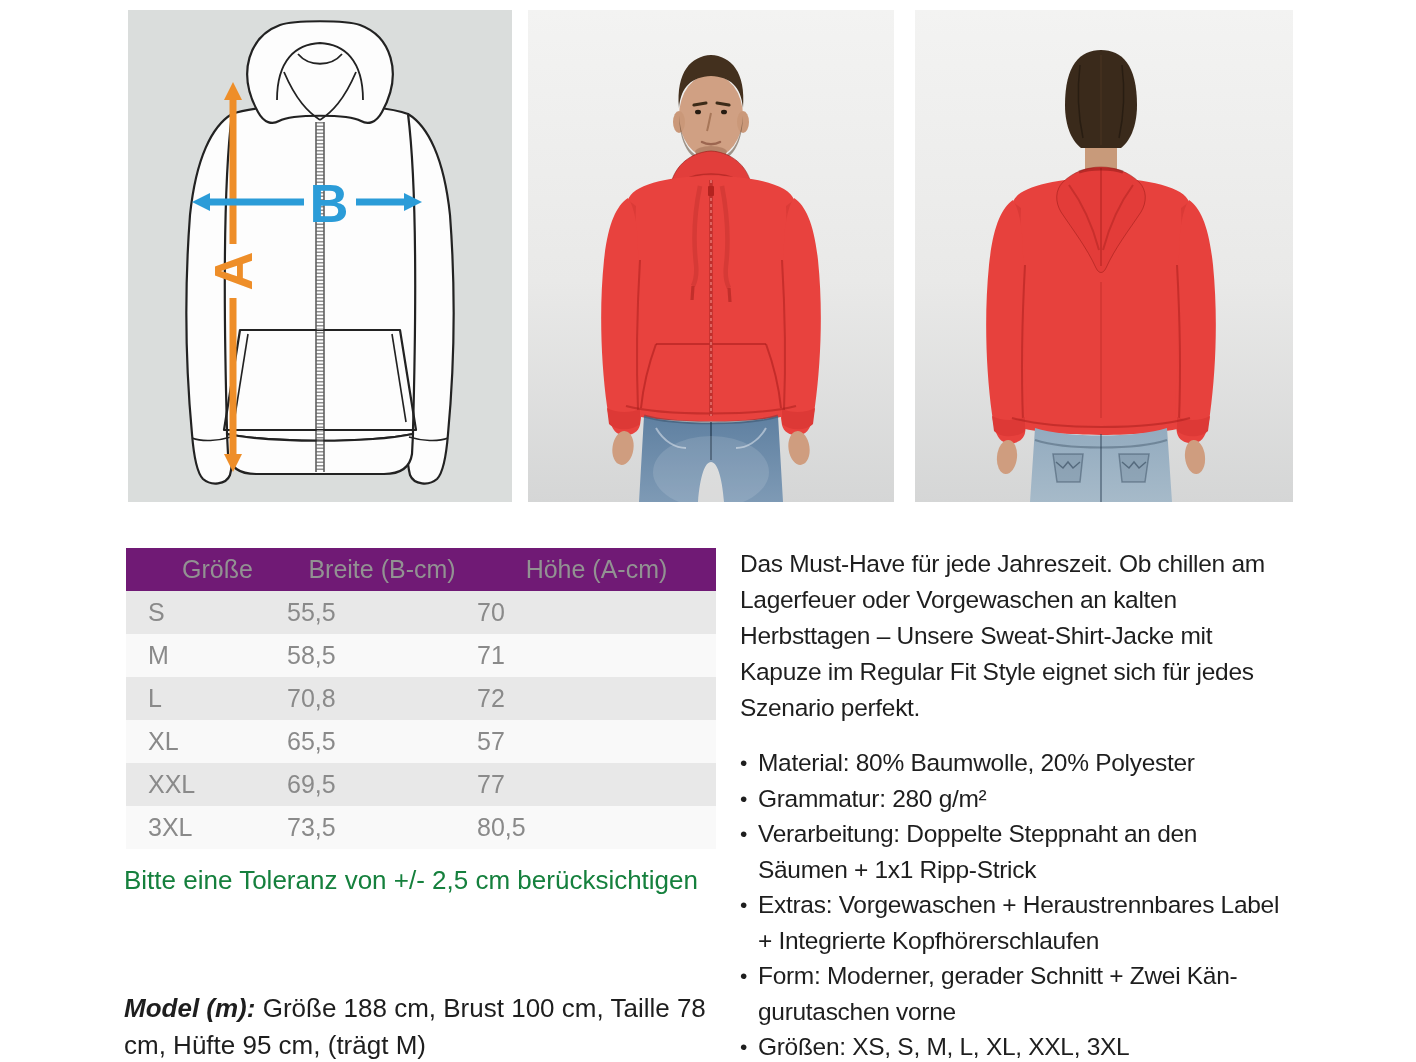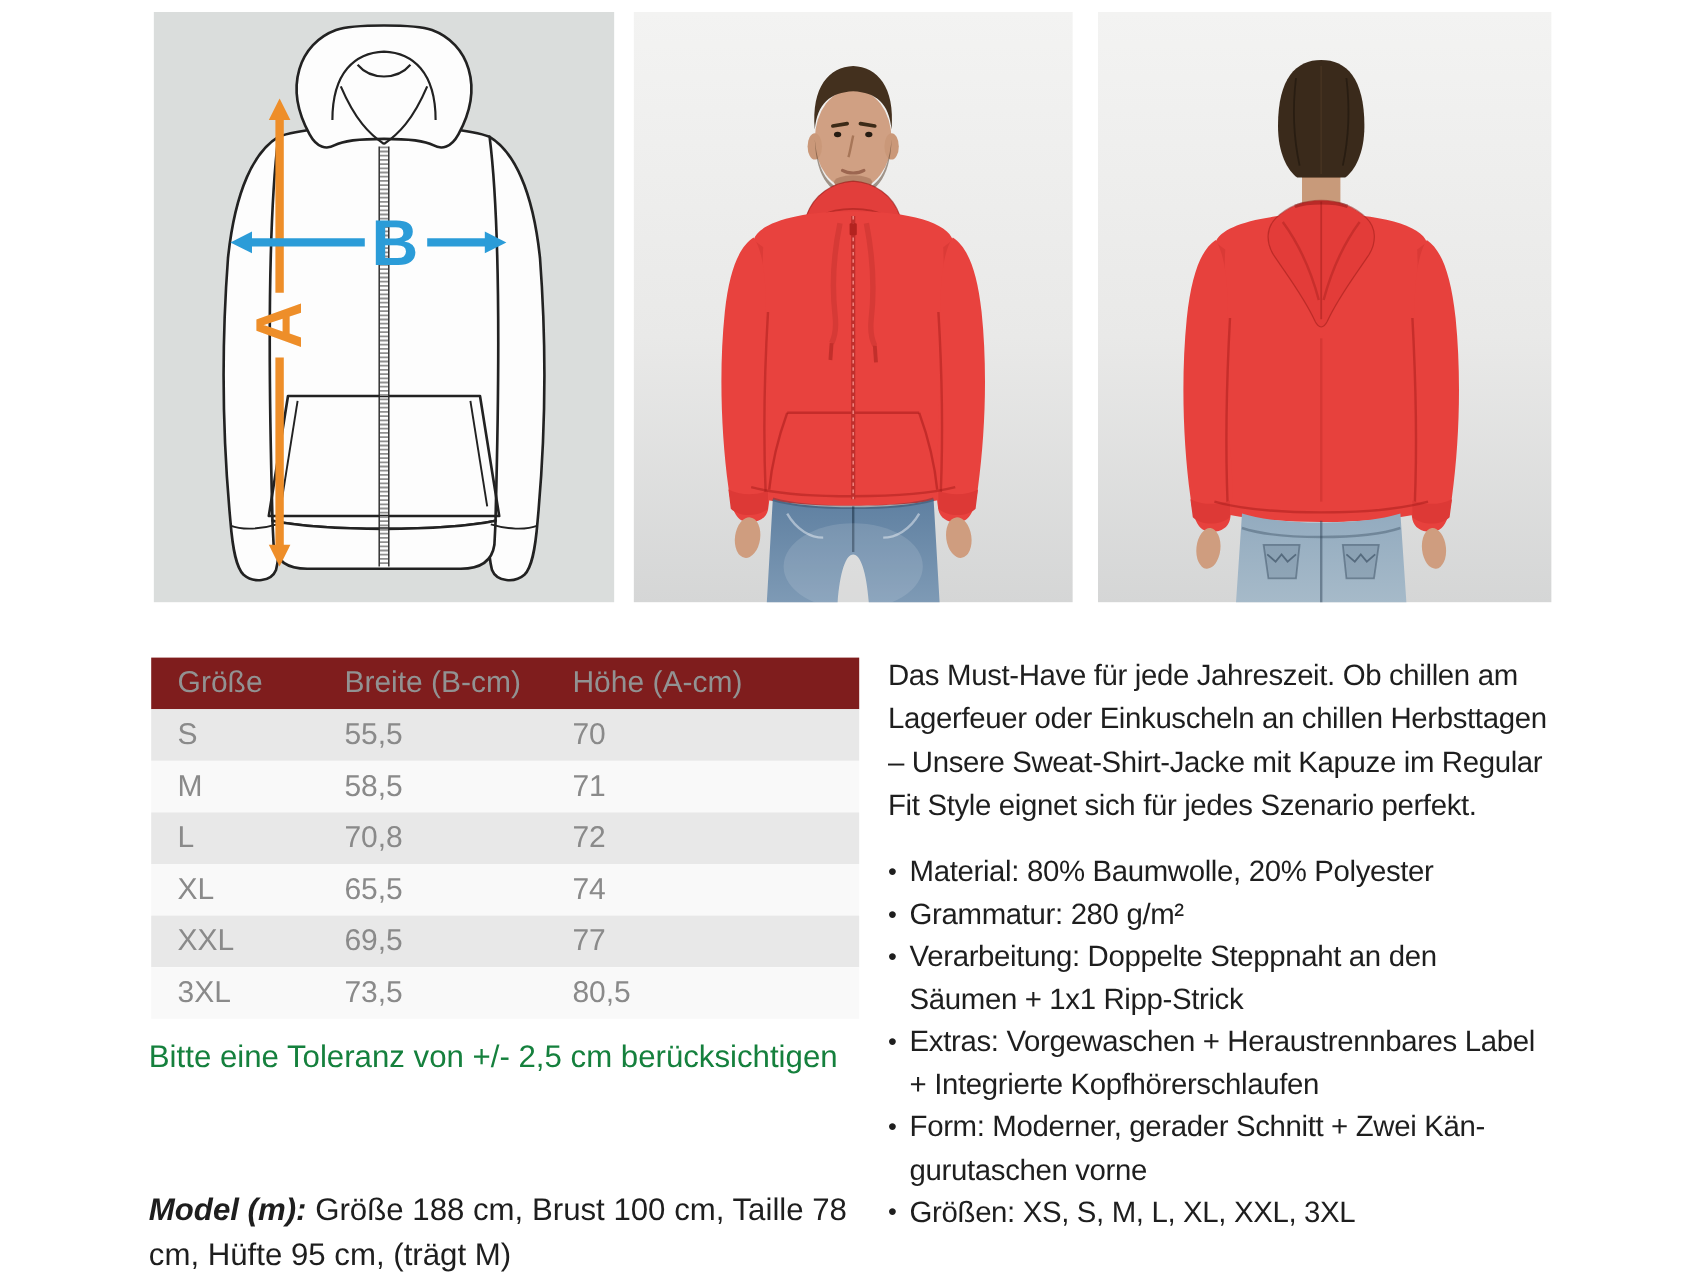--- a/index.html
+++ b/index.html
@@ -8,21 +8,21 @@
   .panel{position:absolute;top:10px;height:492px;}
   .panel svg{display:block;width:100%;height:100%;}
   #diagram-panel{left:128px;width:384px;}
   #front-panel{left:528px;width:366px;}
   #back-panel{left:915px;width:378px;}
 
   
   .size-table{position:absolute;left:126px;top:548px;width:590px;font-size:25px;color:#8a8a8a;}
   .trow{display:grid;grid-template-columns:139px 190px 1fr;height:43px;align-items:center;
         padding-left:22px;}
-  .trow.head{background:#7f1d1d;color:#929292;}
+  .trow.head{background:#701a75;color:#929292;text-align:center;}
   .trow.dark{background:#e8e8e8;}
   .trow.light{background:#f9f9f9;}
 
   .tolerance{position:absolute;left:124px;top:862px;font-size:26px;line-height:36px;color:#15803d;}
   .model-info{position:absolute;left:124px;top:990px;width:600px;margin:0;
               font-size:26px;line-height:37px;color:#1e1e1e;}
   .model-info strong{font-weight:bold;font-style:italic;}
 
   
   .description{position:absolute;left:740px;top:546px;width:552px;font-size:24.5px;
@@ -231,21 +231,21 @@
       <span>71</span>
     </div>
     <div class="trow dark">
       <span>L</span>
       <span>70,8</span>
       <span>72</span>
     </div>
     <div class="trow light">
       <span>XL</span>
       <span>65,5</span>
-      <span>74</span>
+      <span>57</span>
     </div>
     <div class="trow dark">
       <span>XXL</span>
       <span>69,5</span>
       <span>77</span>
     </div>
     <div class="trow light">
       <span>3XL</span>
       <span>73,5</span>
       <span>80,5</span>
@@ -253,21 +253,21 @@
   </div>
 
   <div class="tolerance">Bitte eine Toleranz von +/- 2,5 cm berücksichtigen</div>
 
   <p class="model-info">
     <strong>Model (m):</strong>
     <span>Größe 188 cm, Brust 100 cm, Taille 78 cm, Hüfte 95 cm, (trägt M)</span>
   </p>
 
   <div class="description">
-    <p>Das Must-Have für jede Jahreszeit. Ob chillen am Lagerfeuer oder Einkuscheln an chillen Herbsttagen – Unsere Sweat-Shirt-Jacke mit Kapuze im Regular Fit Style eignet sich für jedes Szenario perfekt.</p>
+    <p>Das Must-Have für jede Jahreszeit. Ob chillen am Lagerfeuer oder Vorgewaschen an kalten Herbsttagen – Unsere Sweat-Shirt-Jacke mit Kapuze im Regular Fit Style eignet sich für jedes Szenario perfekt.</p>
     <ul>
       <li>Material: 80% Baumwolle, 20% Polyester</li>
       <li>Grammatur: 280 g/m²</li>
       <li>Verarbeitung: Doppelte Steppnaht an den Säumen + 1x1 Ripp-Strick</li>
       <li>Extras: Vorgewaschen + Heraustrennbares Label + Integrierte Kopfhörerschlaufen</li>
       <li>Form: Moderner, gerader Schnitt + Zwei Kän­gurutaschen vorne</li>
       <li>Größen:  XS, S, M, L, XL, XXL, 3XL</li>
     </ul>
   </div>
 

